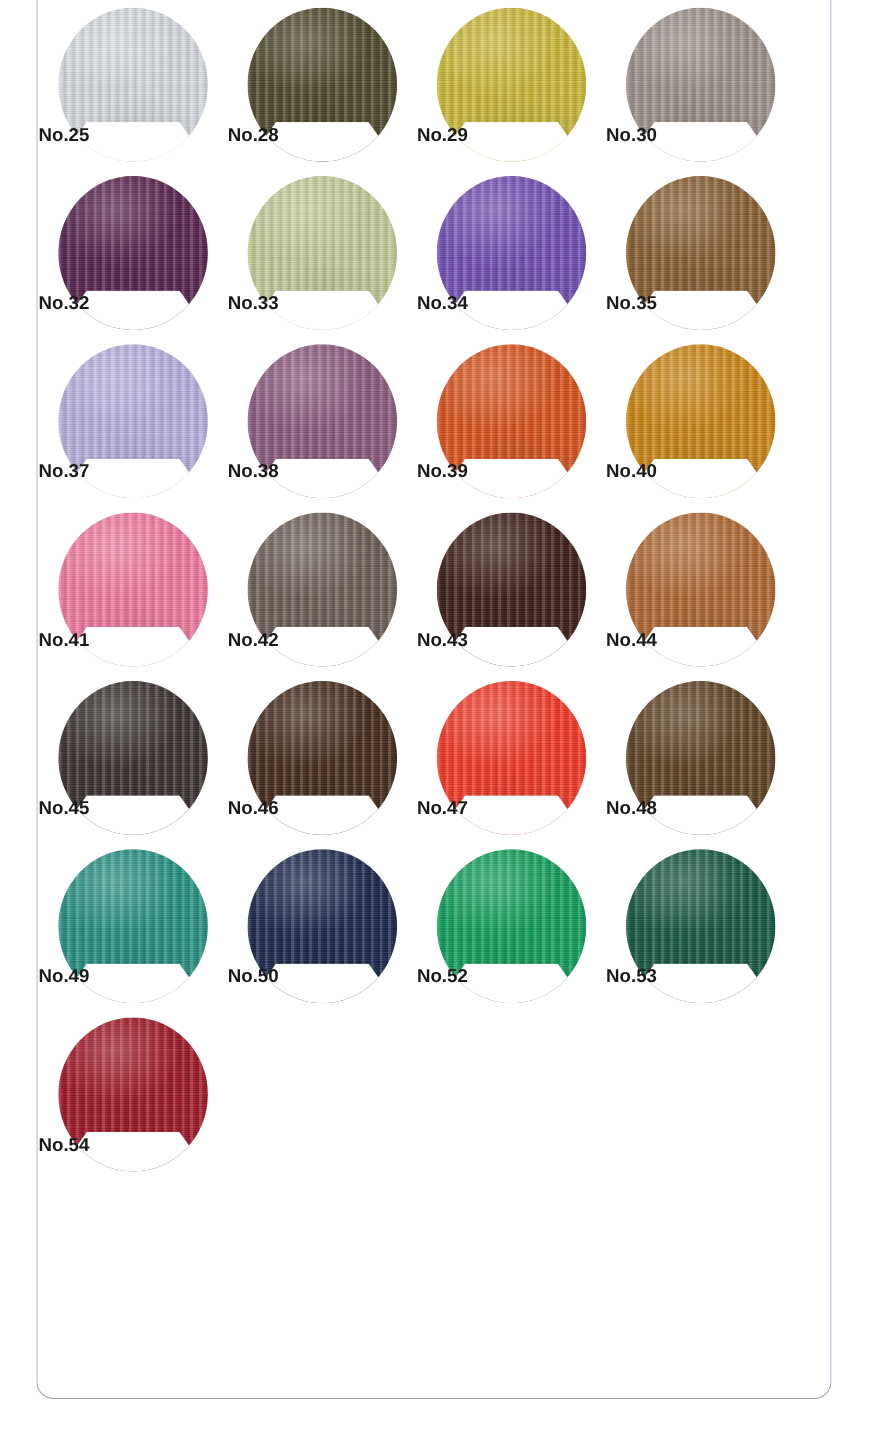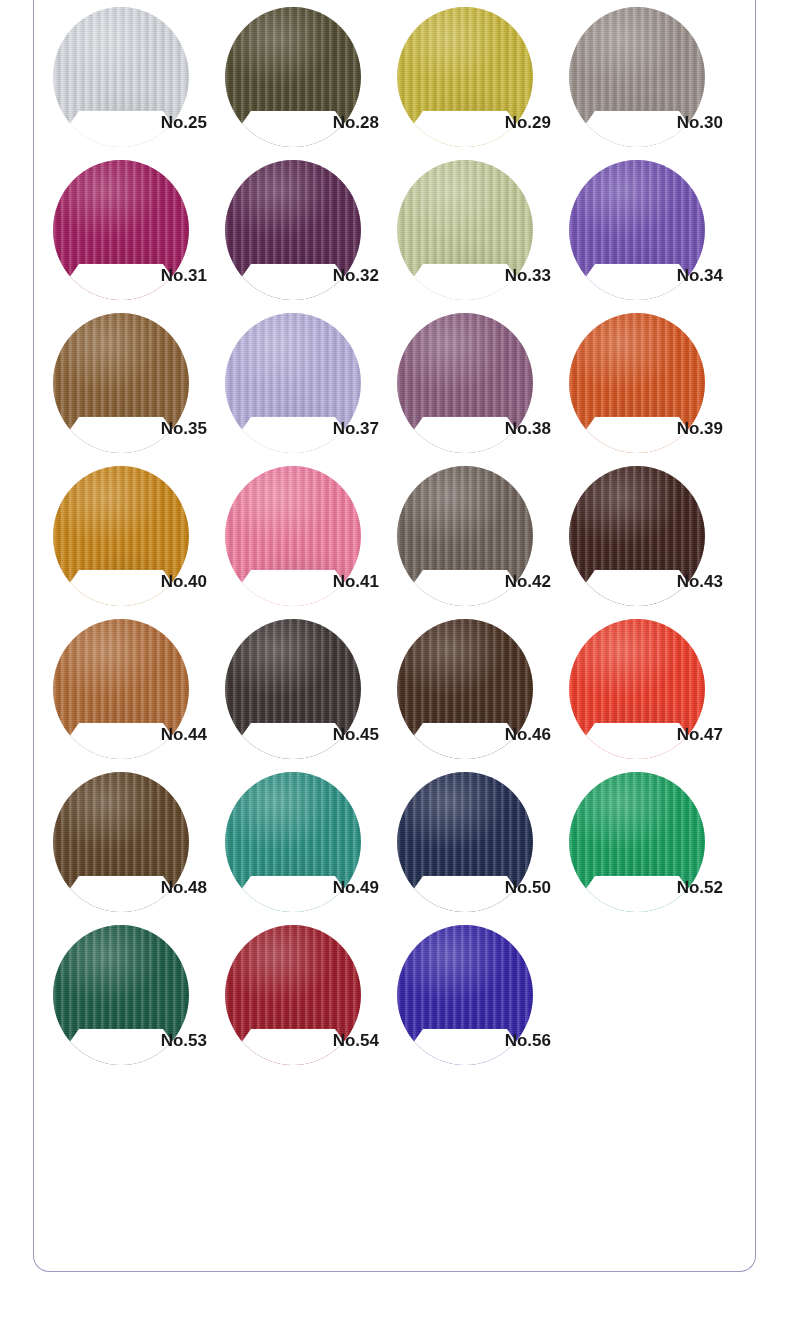--- a/index.html
+++ b/index.html
@@ -123,21 +123,21 @@
       0px 14px
     );
     z-index: 2;
   }
 
   .swatch-label {
     position: absolute;
     left: 0;
     right: 0;
     bottom: 20px;
-    text-align: right;
+    text-align: left;
     font-family: "Liberation Sans", sans-serif;
     font-size: 17px;
     font-weight: bold;
     color: #1a1a1a;
     letter-spacing: 0px;
     z-index: 3;
     white-space: nowrap;
   }
 </style>
 </head>
@@ -181,30 +181,20 @@
         <div class="base" style="background: rgb(155, 145, 139);"></div>
         <div class="ribs"></div>
         <div class="weave"></div>
         <div class="sheen"></div>
         <div class="notch"></div>
       </div>
       <div class="swatch-label">No.30</div>
     </div>
     <div class="swatch">
       <div class="swatch-disc">
-        <div class="base" style="background: rgb(160, 26, 94);"></div>
-        <div class="ribs"></div>
-        <div class="weave"></div>
-        <div class="sheen"></div>
-        <div class="notch"></div>
-      </div>
-      <div class="swatch-label">No.31</div>
-    </div>
-    <div class="swatch">
-      <div class="swatch-disc">
         <div class="base" style="background: rgb(90, 39, 80);"></div>
         <div class="ribs"></div>
         <div class="weave"></div>
         <div class="sheen"></div>
         <div class="notch"></div>
       </div>
       <div class="swatch-label">No.32</div>
     </div>
     <div class="swatch">
       <div class="swatch-disc">
@@ -399,23 +389,13 @@
     <div class="swatch">
       <div class="swatch-disc">
         <div class="base" style="background: rgb(158, 26, 40);"></div>
         <div class="ribs"></div>
         <div class="weave"></div>
         <div class="sheen"></div>
         <div class="notch"></div>
       </div>
       <div class="swatch-label">No.54</div>
     </div>
-    <div class="swatch">
-      <div class="swatch-disc">
-        <div class="base" style="background: rgb(52, 34, 168);"></div>
-        <div class="ribs"></div>
-        <div class="weave"></div>
-        <div class="sheen"></div>
-        <div class="notch"></div>
-      </div>
-      <div class="swatch-label">No.56</div>
-    </div>
   </div>
 
 </body></html>

